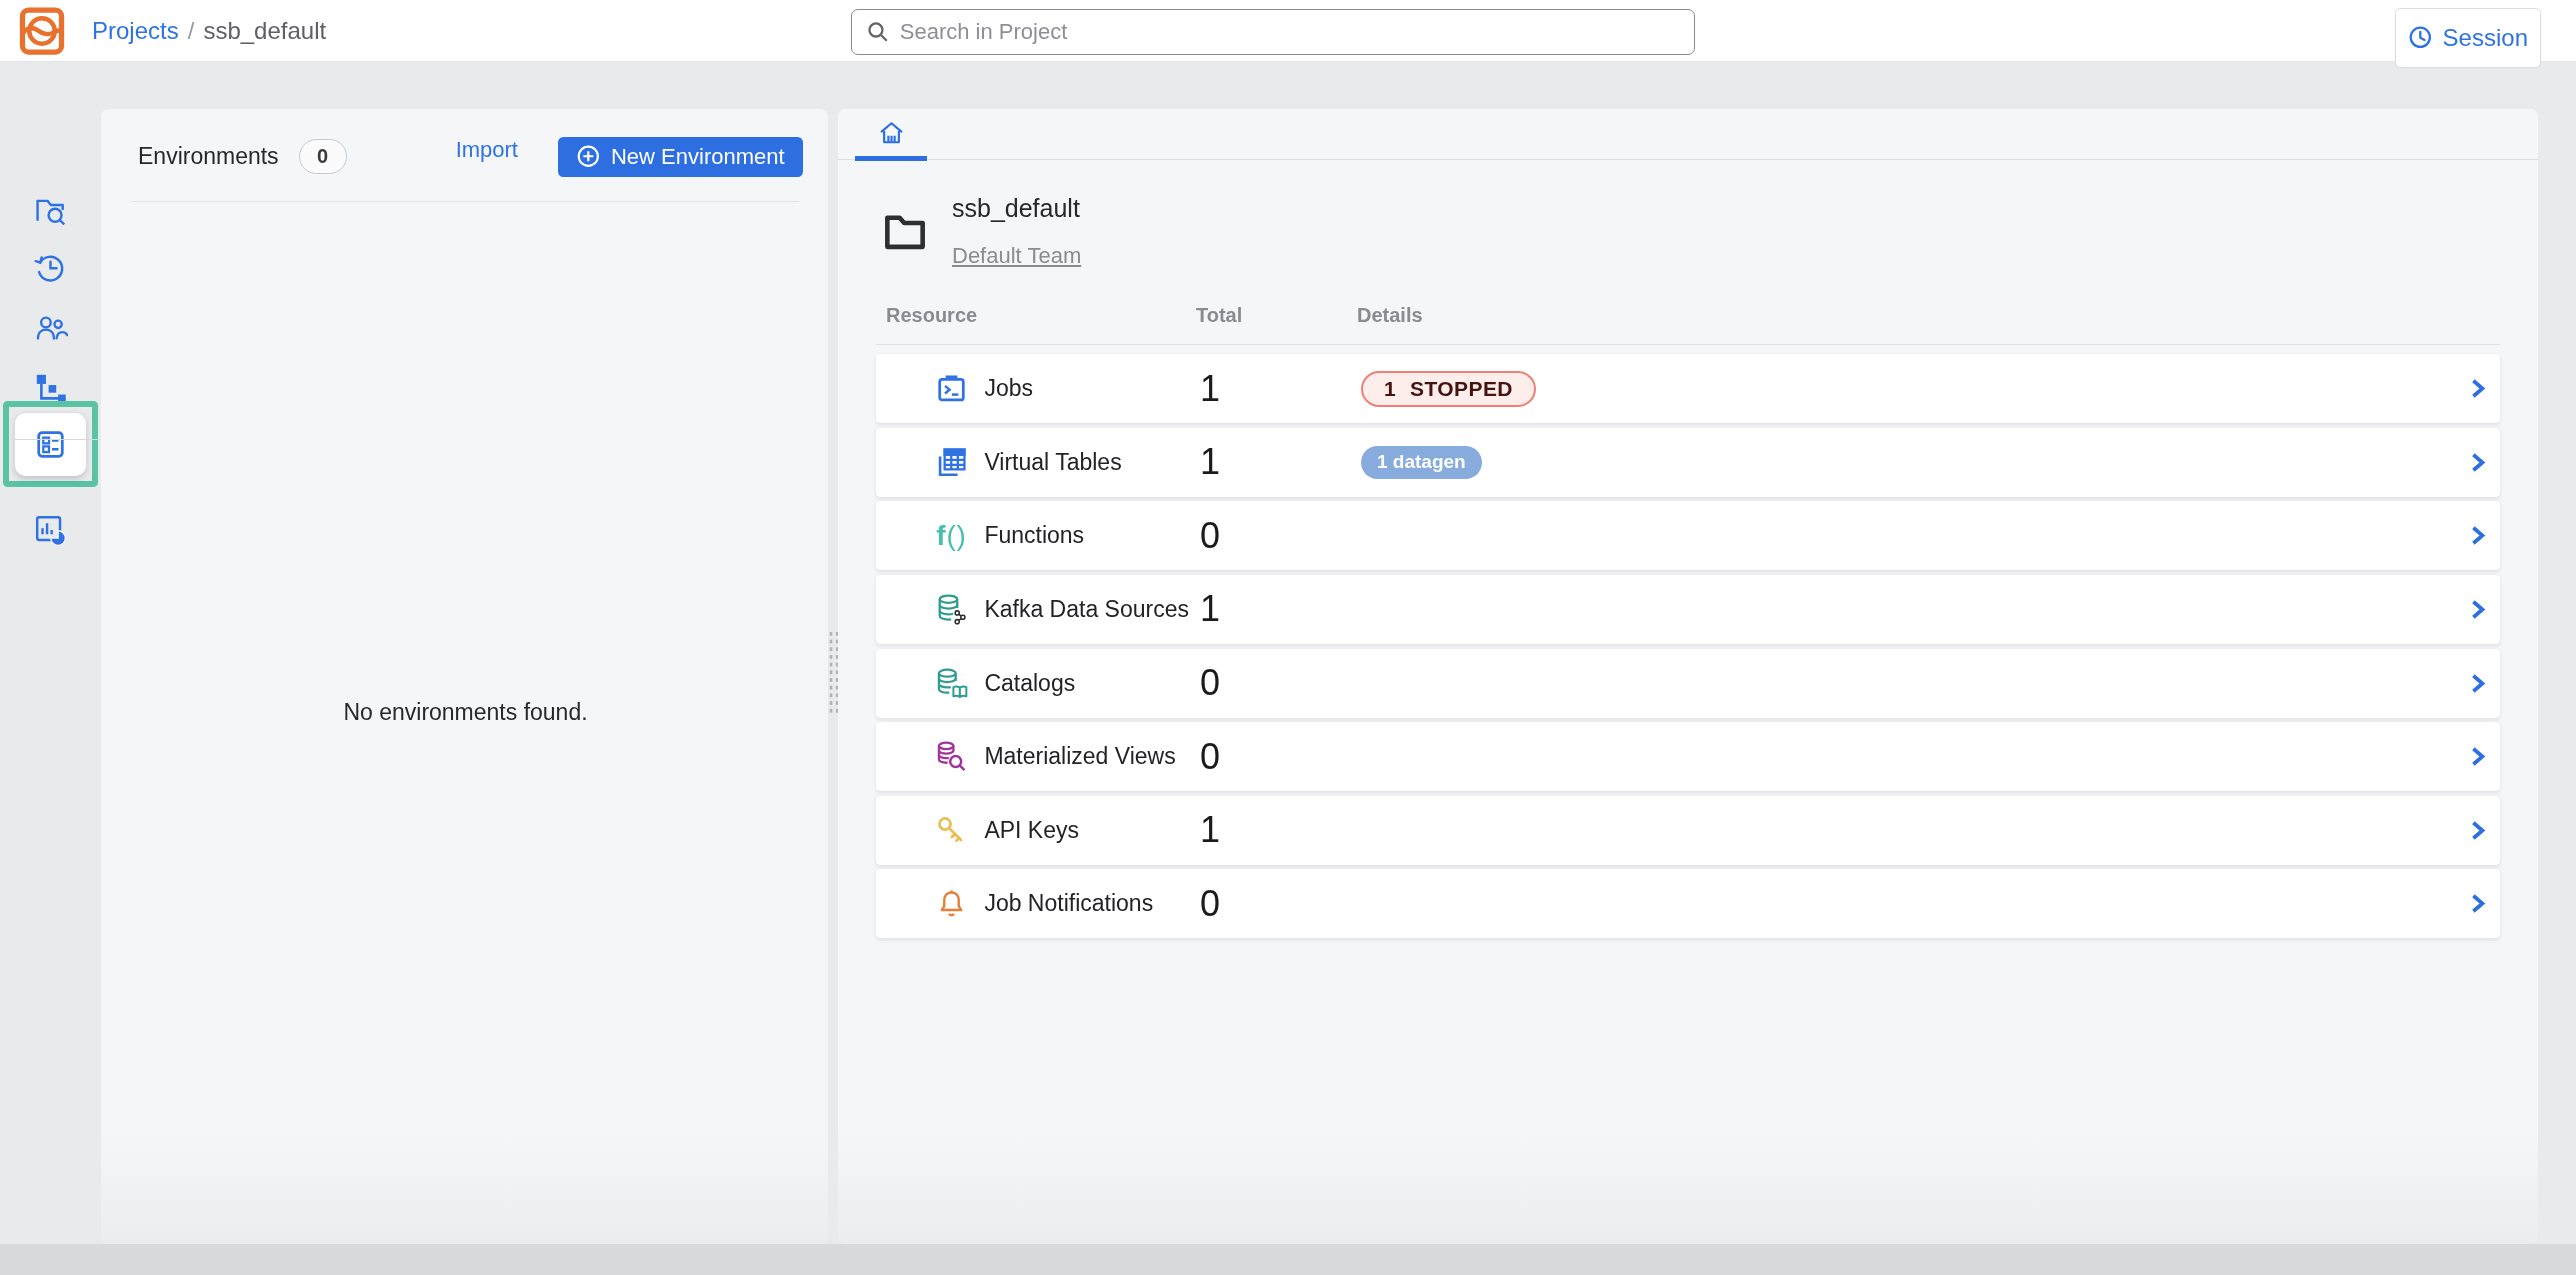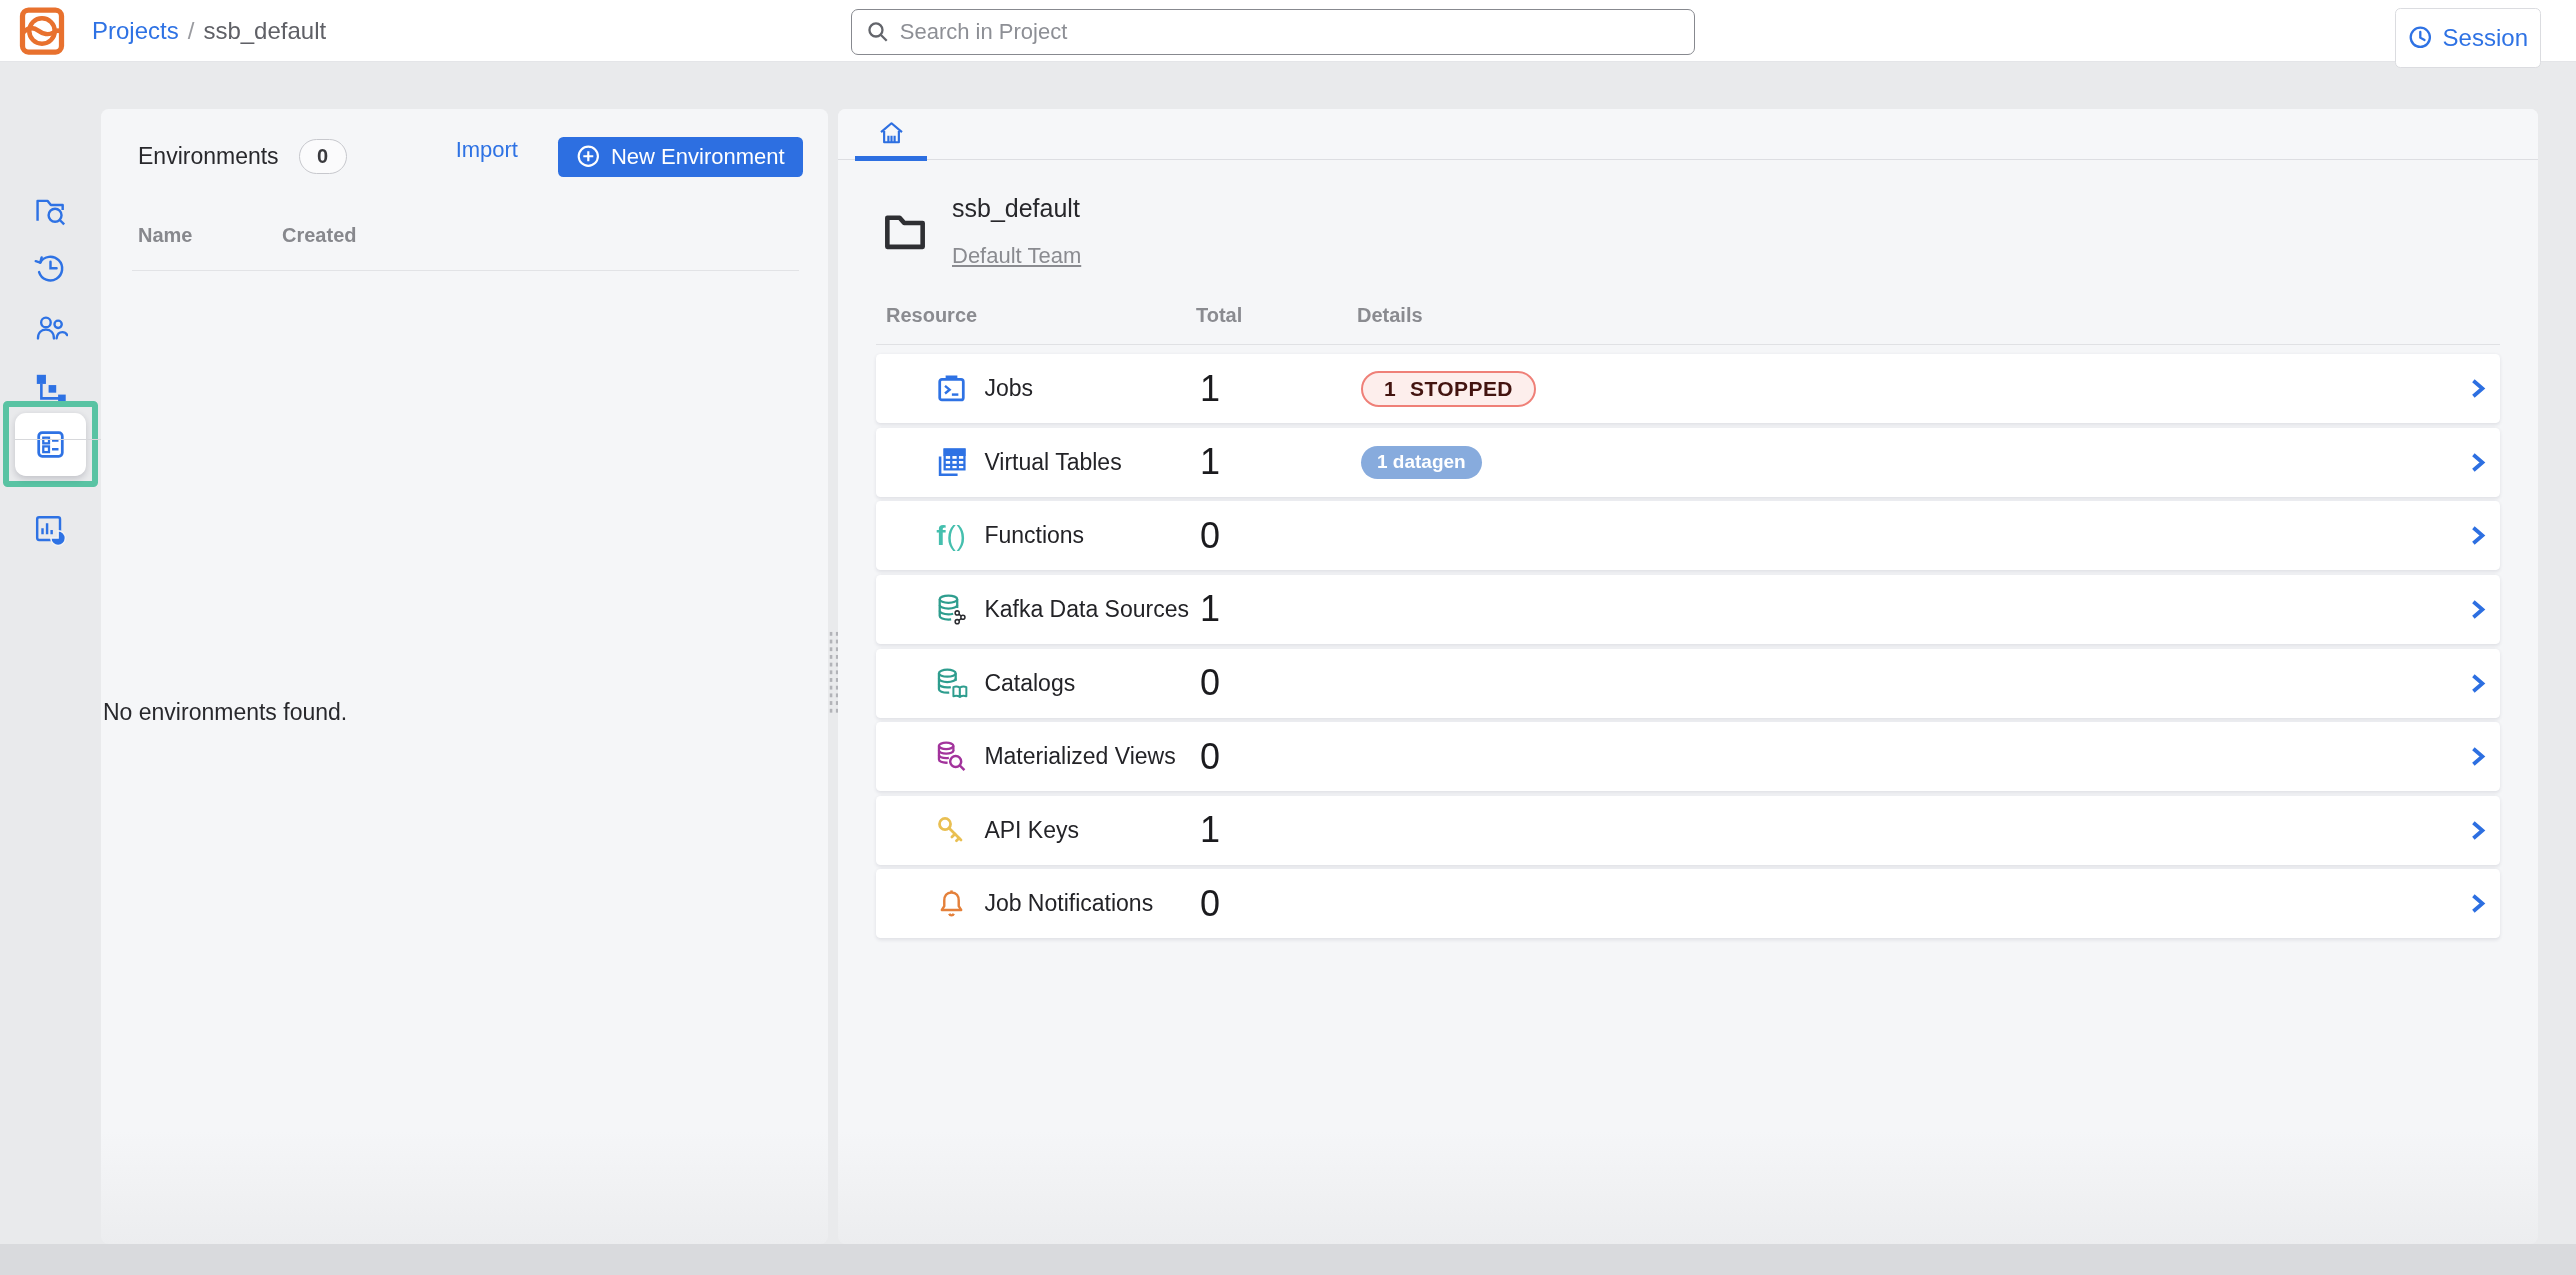--- a/index.html
+++ b/index.html
@@ -95,21 +95,21 @@
   .new-env-btn {
     height: 40px; padding: 0 18.4px; background: #2d6fe1; border: none; border-radius: 5.4px;
     color: #fff; font-size: 22px; font-family: "Liberation Sans", sans-serif;
     display: inline-flex; align-items: center; gap: 10px; cursor: pointer;
   }
   .env-cols { display: flex; margin: 46px 0 0 37px; }
   .env-col-name { width: 144px; font-size: 20px; font-weight: 700; color: #87888d; }
   .env-col-created { font-size: 20px; font-weight: 700; color: #87888d; }
   .env-divider { margin: 23px 29px 0 31px; border-top: 1.5px solid #e2e3e6; }
   .env-empty {
-    position: absolute; left: 2px; right: 0; top: 590px; 
+    position: absolute; left: 2px; right: 0; top: 590px; text-align: center;
     font-size: 23px; color: #28282c;
   }
 
   
   .tabstrip {
     height: 51px; border-bottom: 1.5px solid #dddee2; border-radius: 7.7px 7.7px 0 0;
     background: #f6f7f9; position: relative; display: flex; align-items: center;
   }
   .tab-home {
     position: relative; width: 72px; height: 100%; margin-left: 17px;
@@ -284,24 +284,20 @@
           <span style="display:inline-flex">
             <svg width="24.6" height="24.6" viewBox="0 0 32 32">
               <circle cx="16" cy="16" r="12.5" fill="none" stroke="#ffffff" stroke-width="2.8"></circle>
               <path d="M16 9.5v13M9.5 16h13" stroke="#ffffff" stroke-width="2.8"></path>
             </svg>
           </span>
           <span>New Environment</span>
         </button>
       </span>
     </div>
-    <div class="env-cols">
-      <span class="env-col-name">Name</span>
-      <span class="env-col-created">Created</span>
-    </div>
     <div class="env-divider"></div>
     <div class="env-empty">No environments found.</div>
   </div>
 
   <div class="resizer"></div>
 
   <div class="panel main-panel">
     <div class="tabstrip">
       <div class="tab-home">
         <span style="display:inline-flex">

